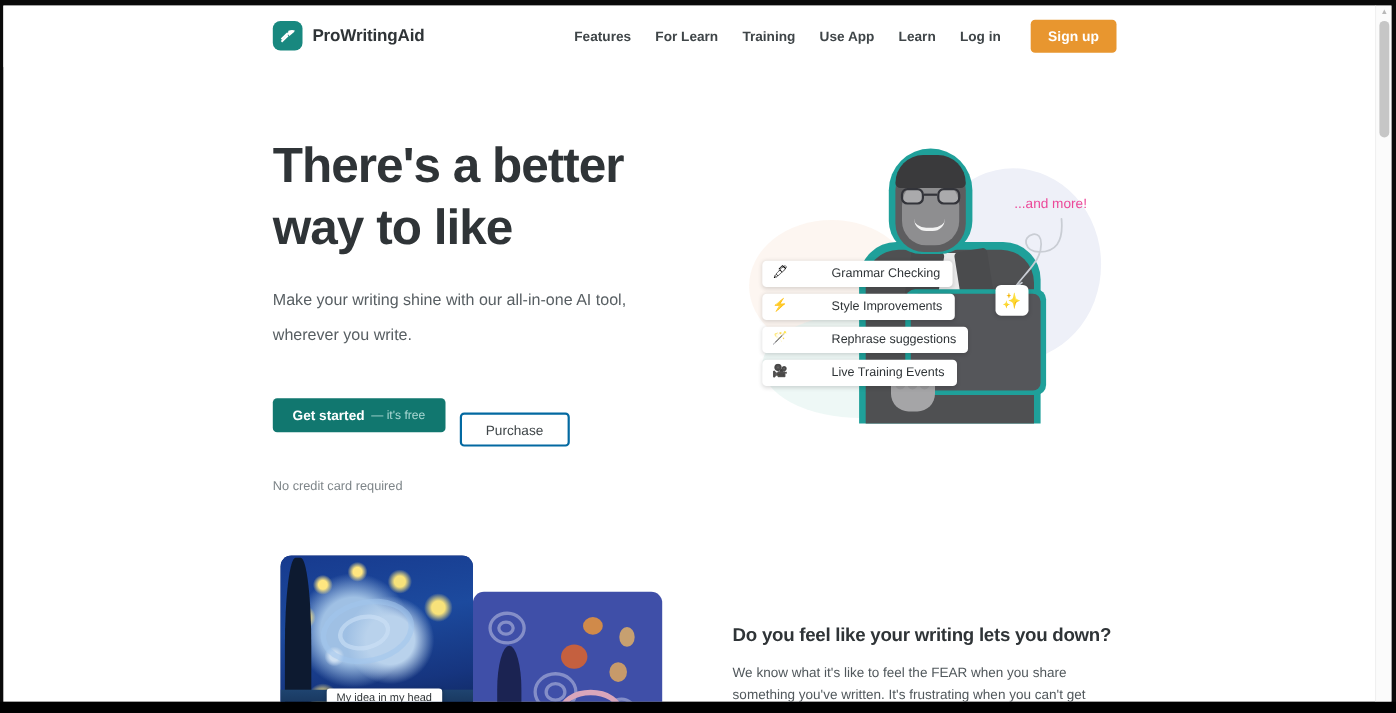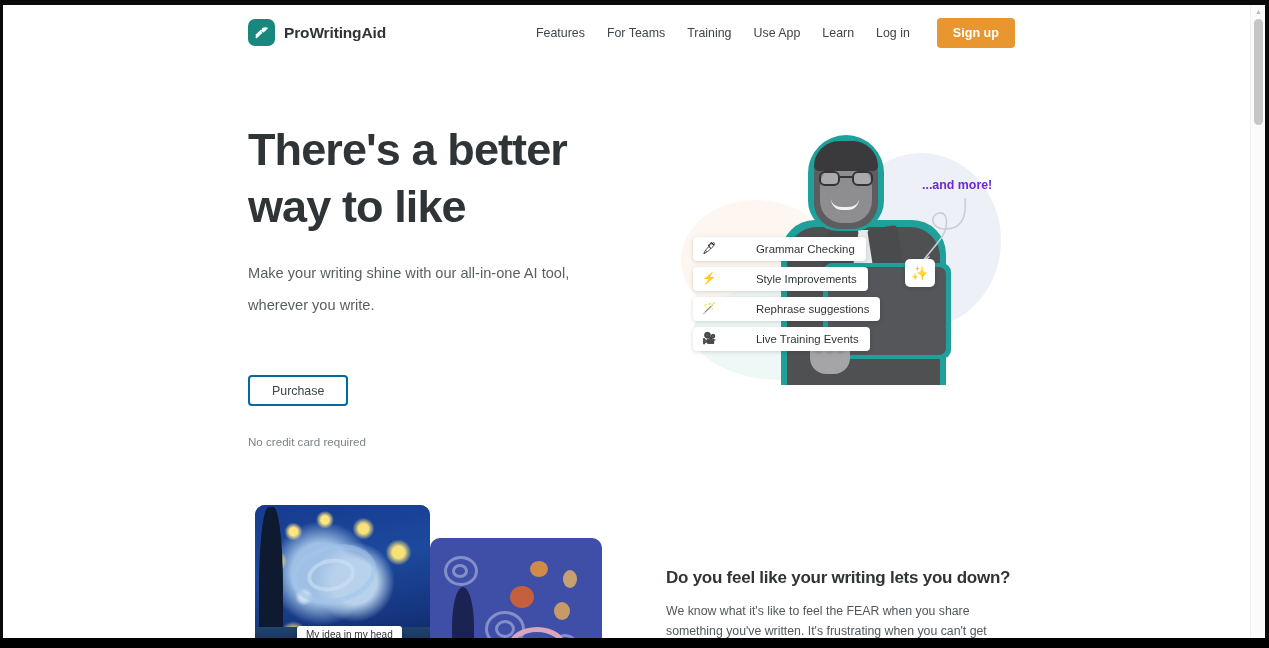--- a/index.html
+++ b/index.html
@@ -99,20 +99,21 @@
     align-items: center;
     gap: 0px;
   }
   .nav-link {
     font-size: 12.4px;
     color: #3f4548;
     padding: 0 11px;
     white-space: nowrap;
     cursor: pointer;
     text-decoration: none;
+    font-weight: bold;
   }
   .nav-signup {
     margin-left: 16px;
     background: #e8962f;
     color: #ffffff;
     font-size: 12.6px;
     font-weight: bold;
     border: none;
     border-radius: 4px;
     padding: 8px 16px;
@@ -345,22 +346,22 @@
     background: #9a9a9c;
     border-radius: 5px;
     top: 3px;
   }
 
   
   .more-label {
     position: absolute;
     left: 259px; top: 63px;
     font-size: 12.4px;
-    font-weight: bold;
-    color: #6d28d9;
+    font-weight: normal;
+    color: #ec4899;
     white-space: nowrap;
   }
   .more-arrow {
     position: absolute;
     left: 252px; top: 80px;
     width: 60px; height: 80px;
   }
   .sparkle-badge {
     position: absolute;
     left: 242px; top: 144px;
@@ -537,37 +538,41 @@
               <path d="M3.2 15.6 L11.4 7.6 L13.2 9.6 L4.9 17.6 Z" fill="#ffffff"></path>
               <path d="M3.2 18.6 L11.4 10.6 L13.2 12.6 L4.9 20.6 Z" fill="#ffffff"></path>
               <path d="M13 5.5 C16.5 4.2 19.6 4.4 21.4 5.6 C19.4 8.2 16.8 10.6 14.2 12.2 L12.2 9.9 Z" fill="#ffffff"></path>
             </svg>
           </span>
           <span class="brand-name">ProWritingAid</span>
         </div>
 
         <div class="nav">
           <a class="nav-link">Features</a>
-          <a class="nav-link">For Teams</a>
+          <a class="nav-link">For Learn</a>
           <a class="nav-link">Training</a>
           <a class="nav-link">Use App</a>
           <a class="nav-link">Learn</a>
           <a class="nav-link">Log in</a>
           <button class="nav-signup">Sign up</button>
         </div>
       </div>
 
       <div class="hero-left">
         <h1 class="hero-title">
           <span>There's a better</span><br>
           <span>way to like</span>
         </h1>
         <p class="hero-sub">Make your writing shine with our all-in-one AI tool, wherever you write.</p>
 
         <div class="hero-actions">
+          <button class="btn-primary">
+            <span class="lbl">Get started</span>
+            <span class="sublbl">— it's free</span>
+          </button>
           <button class="btn-outline">Purchase</button>
         </div>
 
         <div class="hero-note">No credit card required</div>
       </div>
 
       <div class="hero-art">
         <div class="blob-lav"></div>
         <div class="blob-cream"></div>
         <div class="blob-mint"></div>

